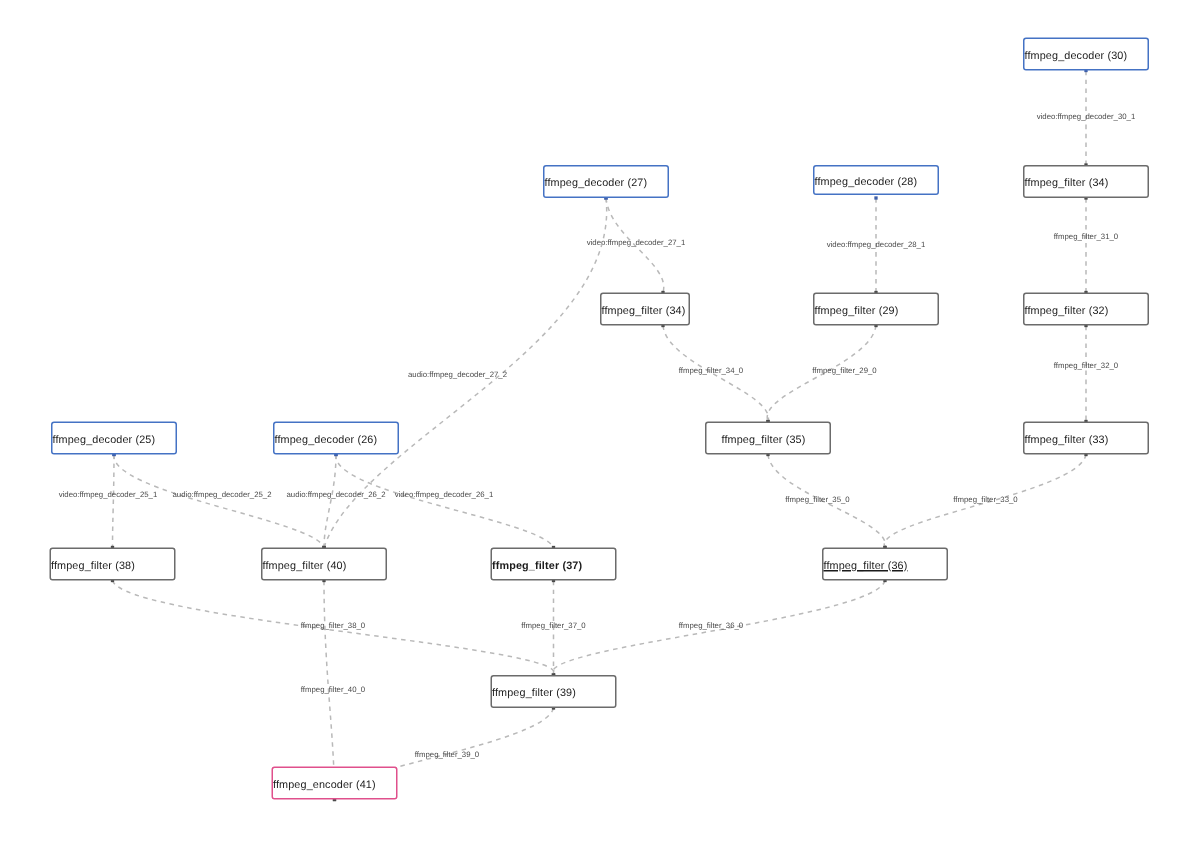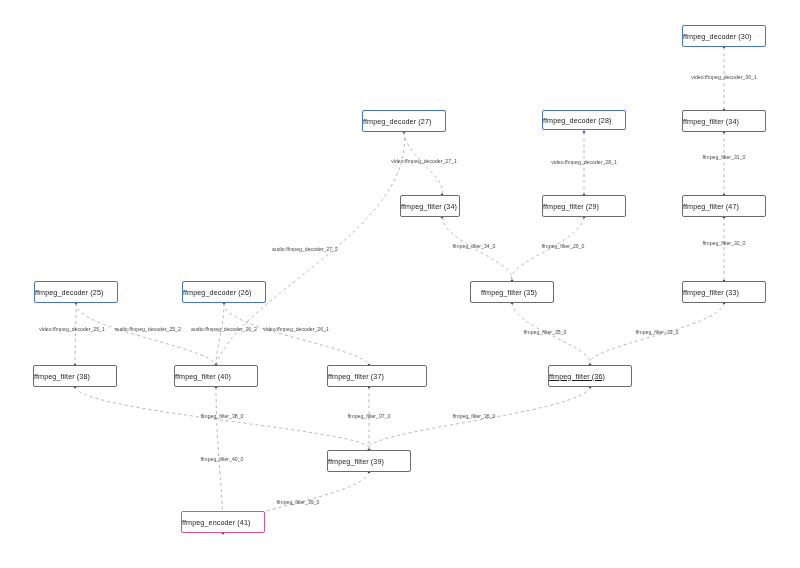--- a/index.html
+++ b/index.html
@@ -167,35 +167,35 @@
       <div class="node decoder" style="left: 682px; top: 25px; width: 84px; height: 22px;">
         <span class="node-label">ffmpeg_decoder (30)</span>
       </div>
       <div class="node filter" style="left: 542px; top: 195px; width: 84px; height: 22px;">
         <span class="node-label">ffmpeg_filter (29)</span>
       </div>
       <div class="node filter" style="left: 682px; top: 110px; width: 84px; height: 22px;">
         <span class="node-label">ffmpeg_filter (34)</span>
       </div>
       <div class="node filter" style="left: 682px; top: 195px; width: 84px; height: 22px;">
-        <span class="node-label">ffmpeg_filter (47)</span>
+        <span class="node-label">ffmpeg_filter (32)</span>
       </div>
       <div class="node filter" style="left: 682px; top: 281px; width: 84px; height: 22px;">
         <span class="node-label">ffmpeg_filter (33)</span>
       </div>
       <div class="node filter" style="left: 400px; top: 195px; width: 60px; height: 22px;">
         <span class="node-label">ffmpeg_filter (34)</span>
       </div>
       <div class="node filter" style="left: 470px; top: 281px; width: 84px; height: 22px; padding-left: 10px;">
         <span class="node-label">ffmpeg_filter (35)</span>
       </div>
       <div class="node filter" style="left: 548px; top: 365px; width: 84px; height: 22px; text-decoration: underline;">
         <span class="node-label">ffmpeg_filter (36)</span>
       </div>
-      <div class="node filter" style="left: 327px; top: 365px; width: 100px; height: 22px;">
+      <div class="node filter" style="left: 327px; top: 365px; width: 84px; height: 22px; font-weight: bold;">
         <span class="node-label">ffmpeg_filter (37)</span>
       </div>
       <div class="node filter" style="left: 33px; top: 365px; width: 84px; height: 22px;">
         <span class="node-label">ffmpeg_filter (38)</span>
       </div>
       <div class="node filter" style="left: 327px; top: 450px; width: 84px; height: 22px;">
         <span class="node-label">ffmpeg_filter (39)</span>
       </div>
       <div class="node filter" style="left: 174px; top: 365px; width: 84px; height: 22px;">
         <span class="node-label">ffmpeg_filter (40)</span>

